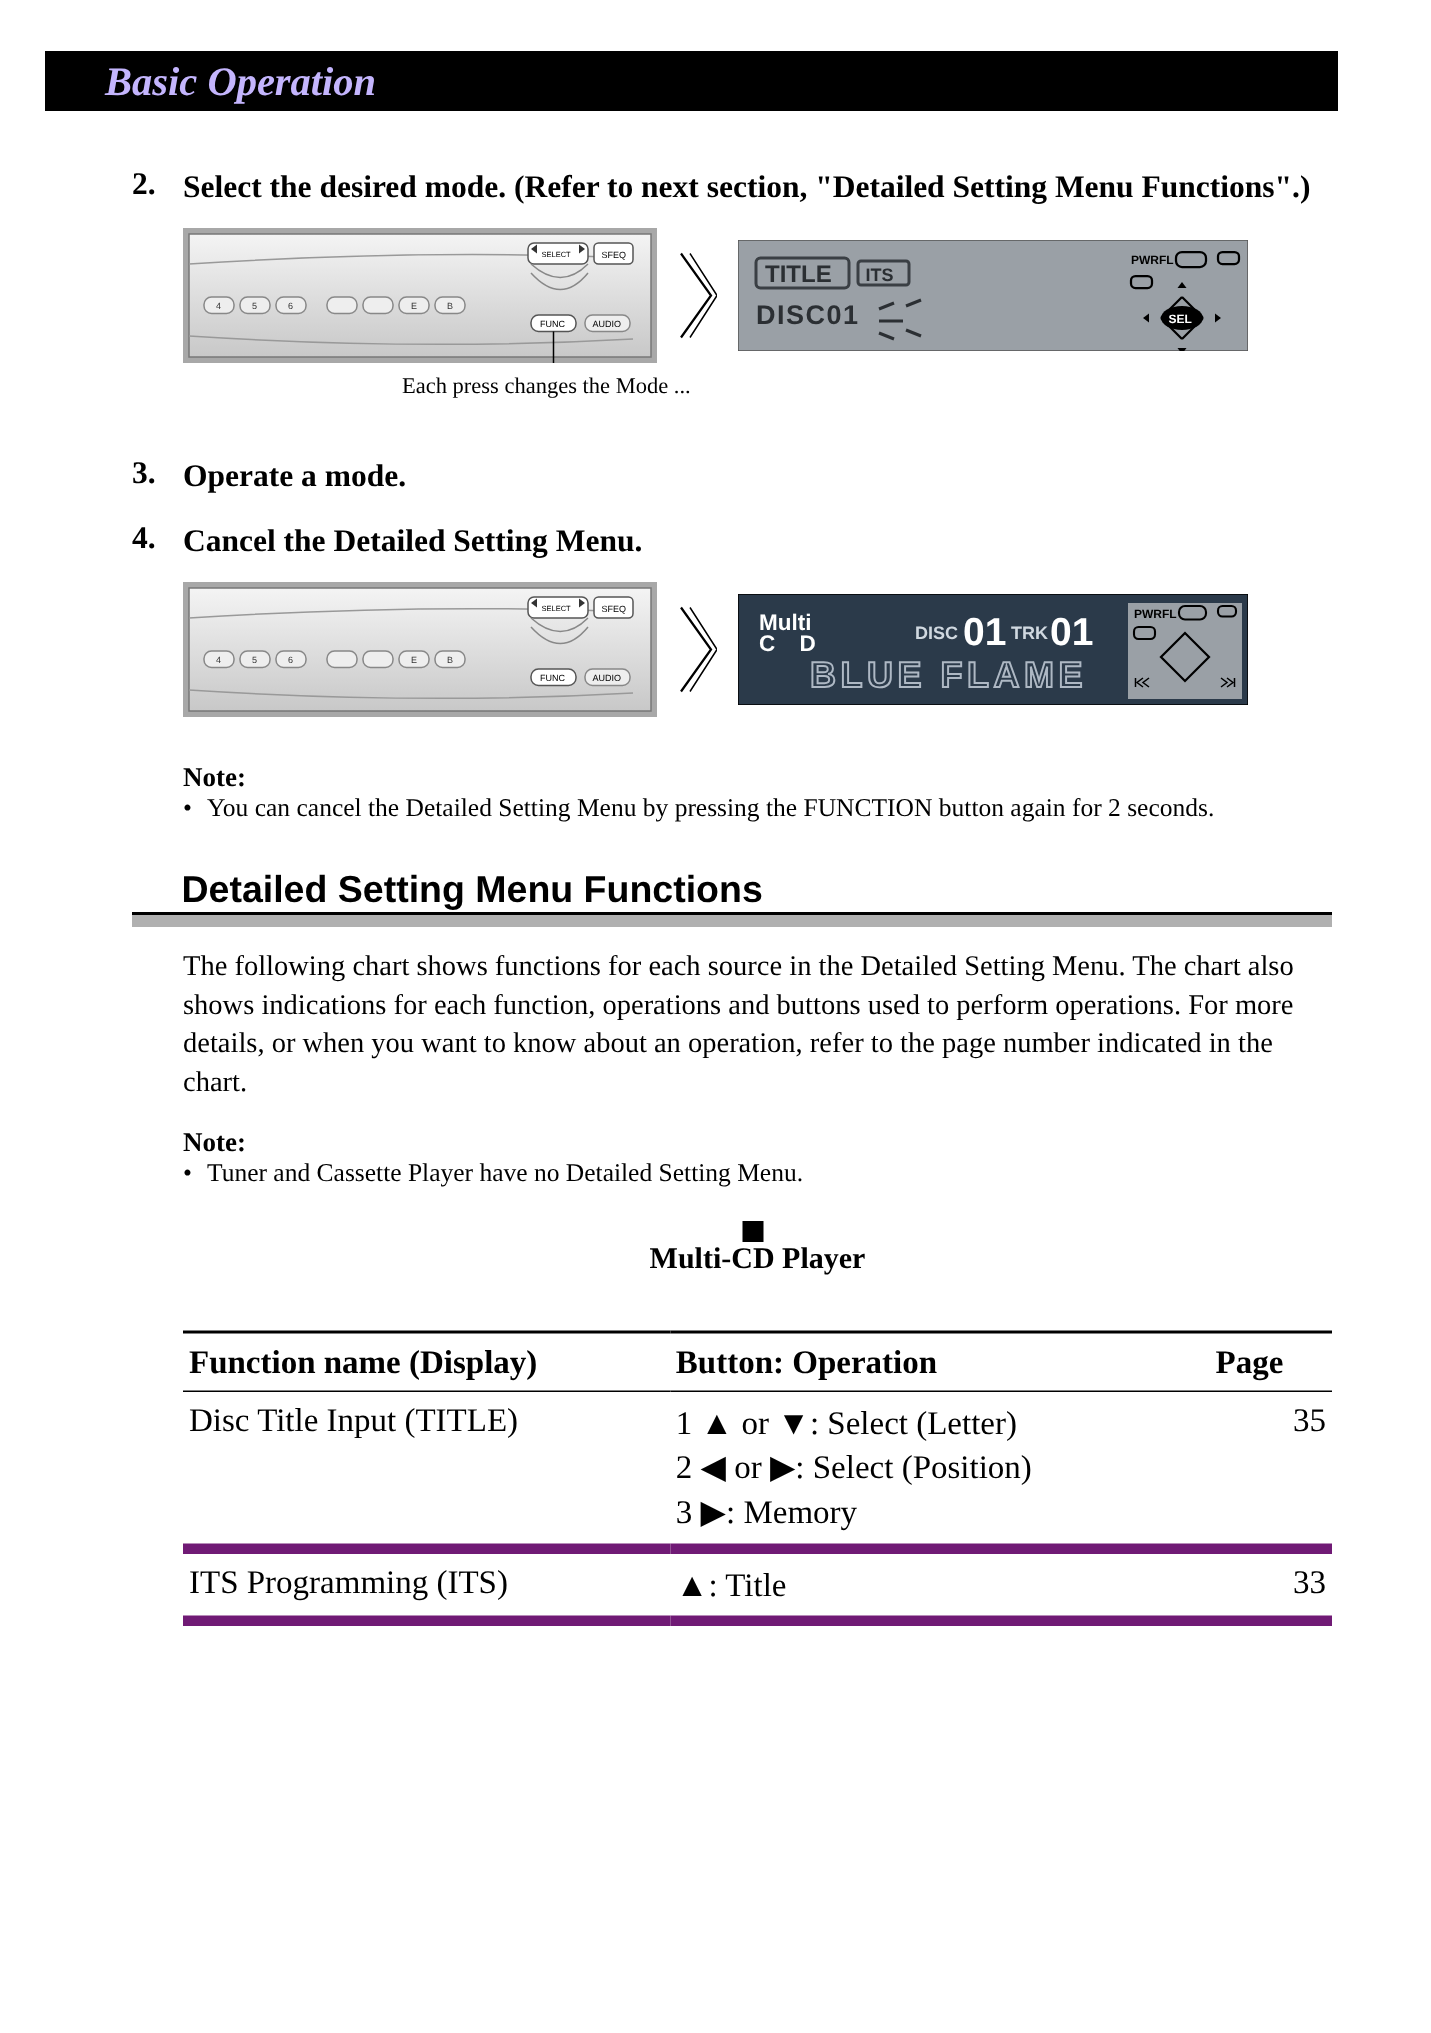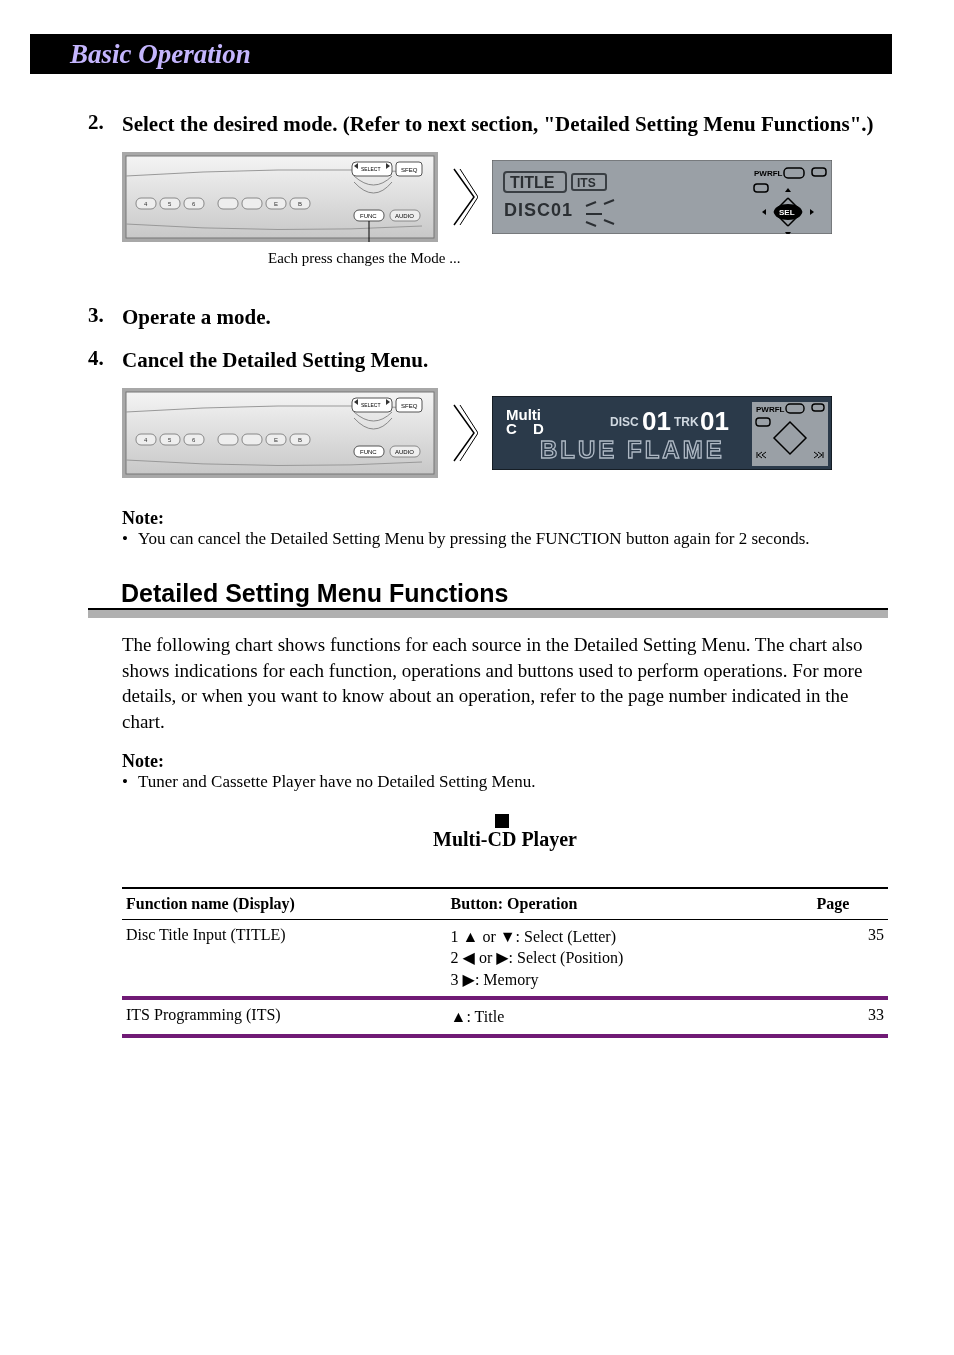--- a/index.html
+++ b/index.html
@@ -18,24 +18,24 @@
   .note-block { margin: 30px 0 0 34px; }
   .note-title { font-weight: bold; font-size: 18px; }
   .note-bullet { font-size: 17px; display: flex; }
   .note-bullet::before { content: "•"; width: 16px; flex-shrink:0; }
   .section-h2 { margin-top: 30px; }
   .section-h2 .title { font-family: Arial, Helvetica, sans-serif; font-weight: bold; font-size: 25px; padding-bottom: 0; margin-left: 33px; }
   .section-h2 .rule1 { height: 10px; background: #b0b0b0; border-top: 2px solid #000; }
   .body-para { font-size: 19px; line-height: 1.35; margin: 14px 0 0 34px; }
   .sub-h { display:flex; align-items:center; margin: 22px 0 2px 34px; font-weight:bold; font-size:20px;flex-direction:column; }
   .sub-h .sq { width:14px; height:14px; background:#000; margin-right:6px; }
-  table.func { width: calc(100% - 34px); margin-left:34px; border-collapse: collapse; font-size: 16px; margin-top: 36px; }
+  table.func { width: calc(100% - 34px); margin-left:34px; border-collapse: collapse; font-size: 22px; margin-top: 36px; }
   table.func th { text-align:left; border-top: 2px solid #000; border-bottom: 1px solid #000; padding: 6px 4px; font-weight: bold; }
   table.func th:last-child { text-align: center; width: 110px; }
-  table.func td { border-bottom: 4px solid #701a75; padding: 6px 4px; vertical-align: top; }
+  table.func td { border-bottom: 7px solid #701a75; padding: 6px 4px; vertical-align: top; }
   table.func td:last-child { text-align: right; }
   .op-line { line-height: 1.35; }
   .page-num-block { margin-top: 320px; padding-bottom: 20px; }
   .page-num { display:inline-block; background:#000; color:#eab308; font-weight:bold; font-family: Arial, sans-serif; font-size:19px; padding: 6px 14px 6px 20px; margin-left: -30px; }
   .lcd { width: 340px; height: 74px; }
 </style>
 </head>
 <body>
 
 <div class="page">

